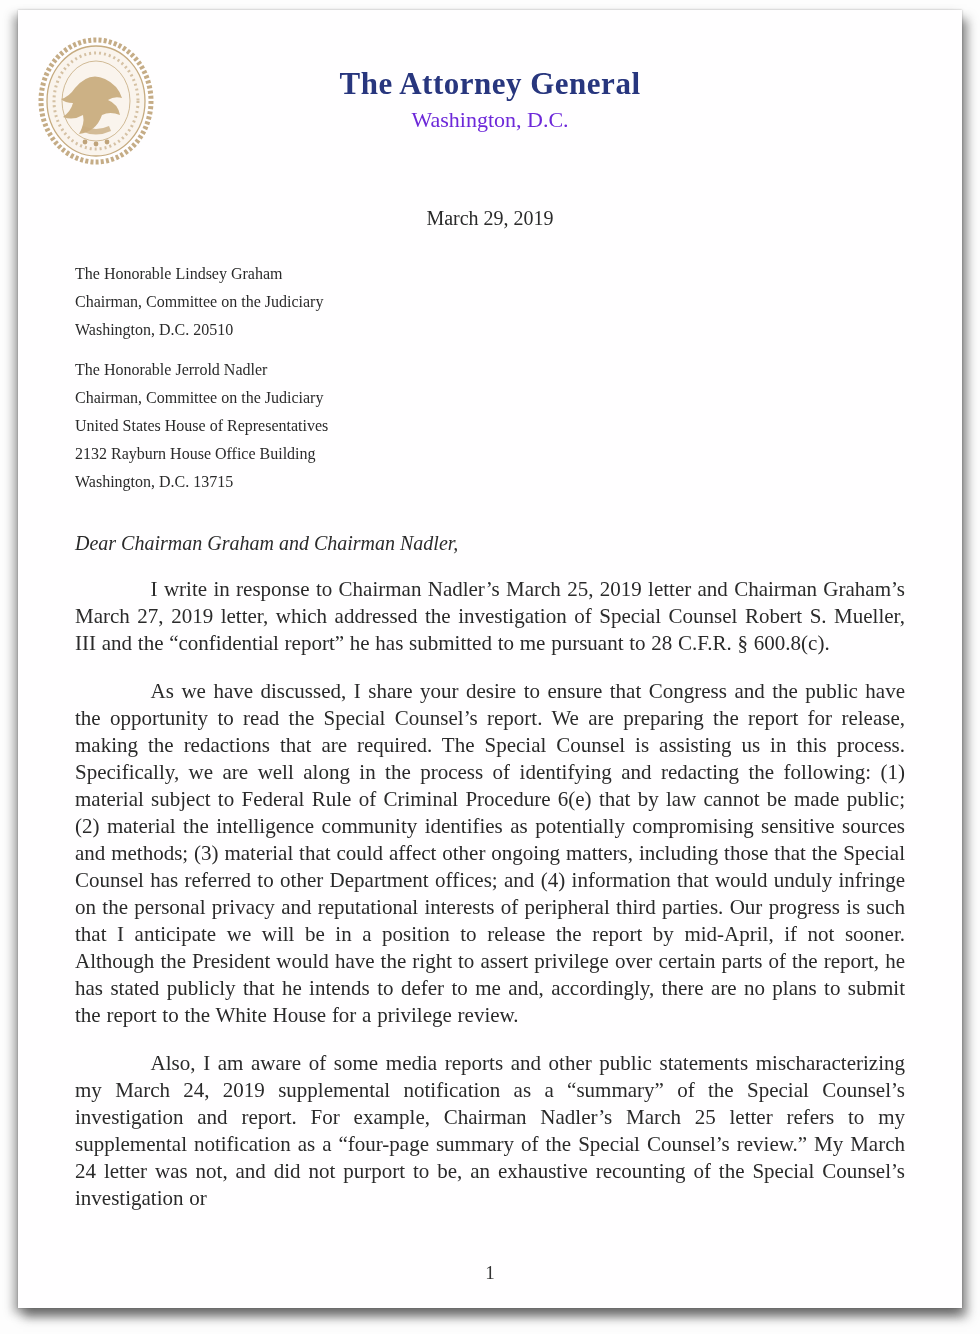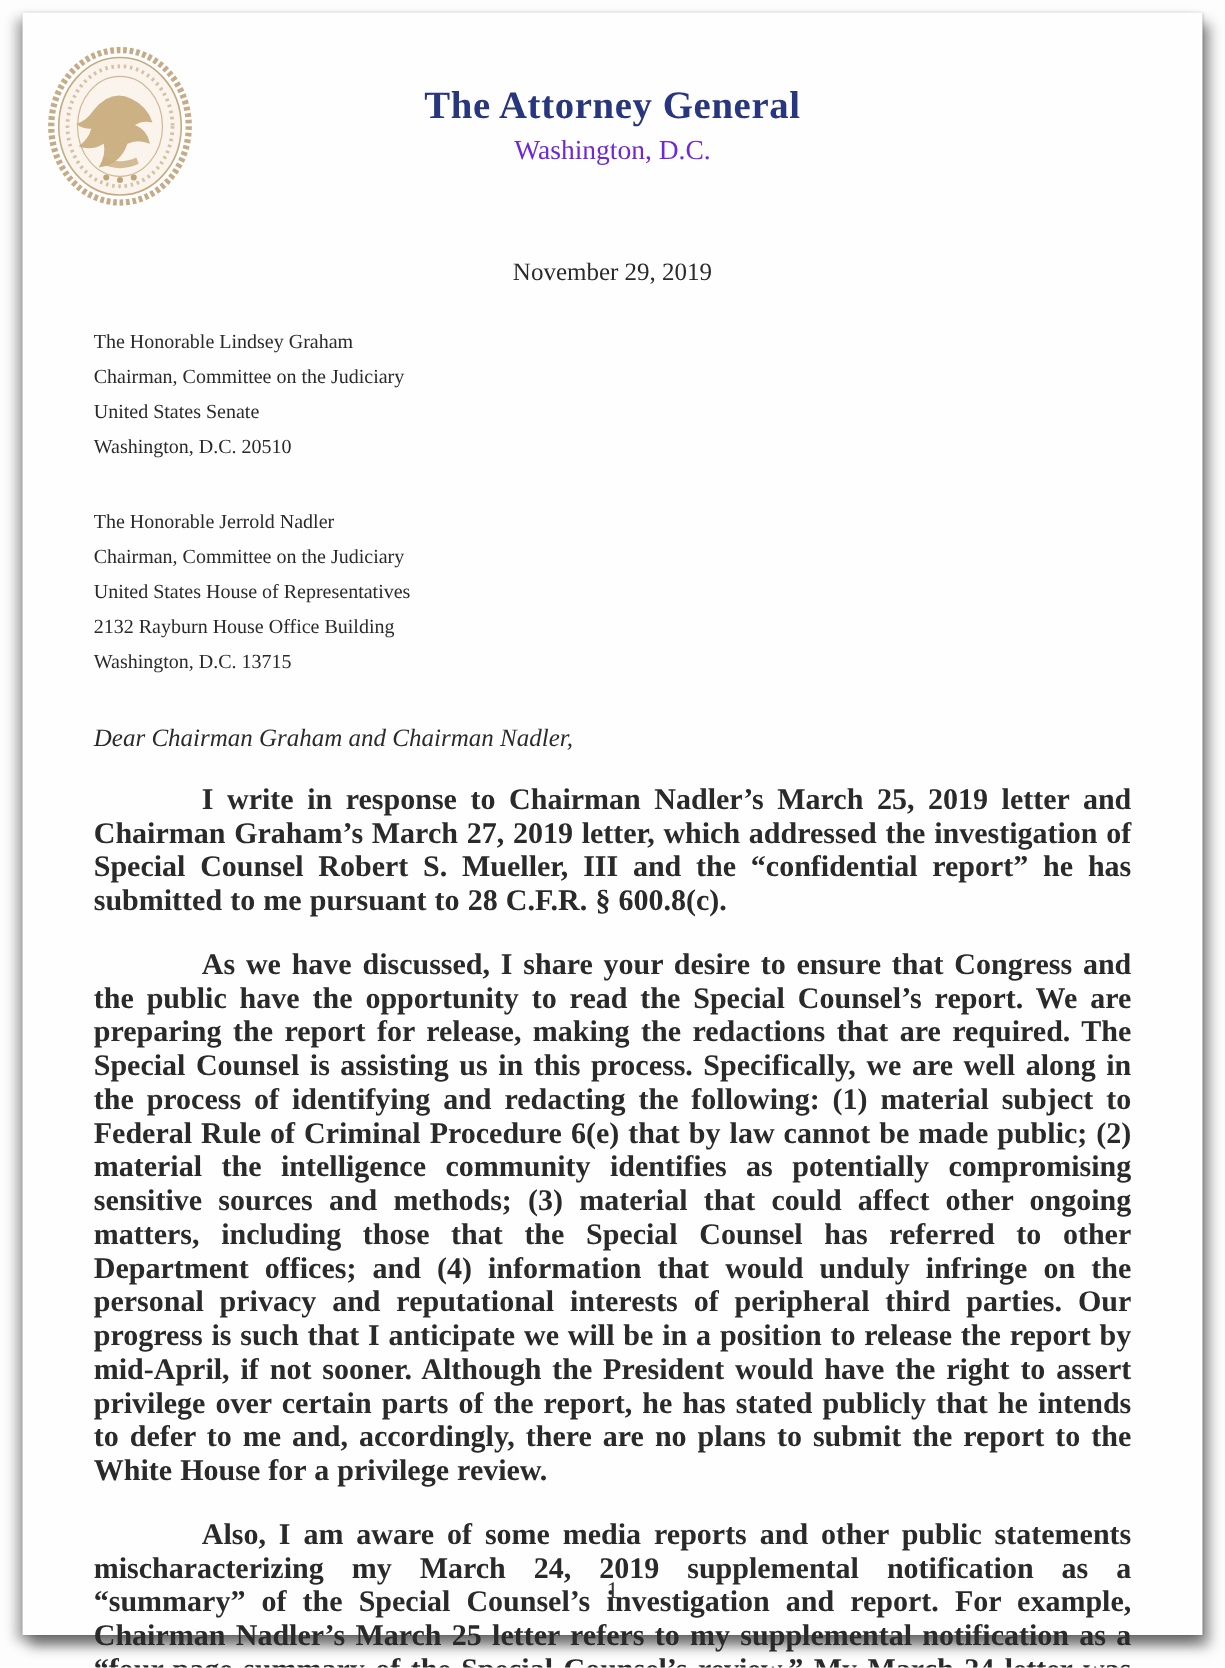--- a/index.html
+++ b/index.html
@@ -53,34 +53,33 @@
     text-align: center;
     font-size: 20px;
     margin-top: 74px;
   }
   
   .recipient {
     font-size: 16px;
     line-height: 28px;
     margin-top: 30px;
   }
-  .recipient.second { margin-top: 32px; }
+  .recipient.second { margin-top: 12px; }
   .salutation {
     font-size: 20px;
     margin-top: 36px;
     font-style: italic;
   }
   
   .para {
-    font-size: 24px;
+    font-size: 21px;
     line-height: 27px;
     text-align: justify;
     text-indent: 3.6em;
     word-spacing: 0.5px;
-    font-weight: bold;
   }
   .page-number {
     position: absolute;
     bottom: 24px;
     left: 0;
     width: 100%;
     text-align: center;
     font-size: 19px;
     color: #333;
   }
@@ -101,26 +100,25 @@
         <path d="M48 92 q13 6 26 0 l2 5 q-15 7 -30 0z" fill="#c9ad80" opacity="0.8"></path>
         <circle cx="50" cy="108" r="2.4" fill="#bfa379"></circle>
         <circle cx="61" cy="110" r="2.4" fill="#bfa379"></circle>
         <circle cx="72" cy="108" r="2.4" fill="#bfa379"></circle>
       </svg>
     </span>
     <div class="lh-title">The Attorney General</div>
     <div class="lh-sub">Washington, D.C.</div>
   </div>
 
-  <div class="date-line">November 29, 2019</div>
+  <div class="date-line">March 29, 2019</div>
 
   <div class="recipient">
     <div>The Honorable Lindsey Graham</div>
     <div>Chairman, Committee on the Judiciary</div>
-    <div>United States Senate</div>
     <div>Washington, D.C. 20510</div>
   </div>
 
   <div class="recipient second">
     <div>The Honorable Jerrold Nadler</div>
     <div>Chairman, Committee on the Judiciary</div>
     <div>United States House of Representatives</div>
     <div>2132 Rayburn House Office Building</div>
     <div>Washington, D.C. 13715</div>
   </div>

